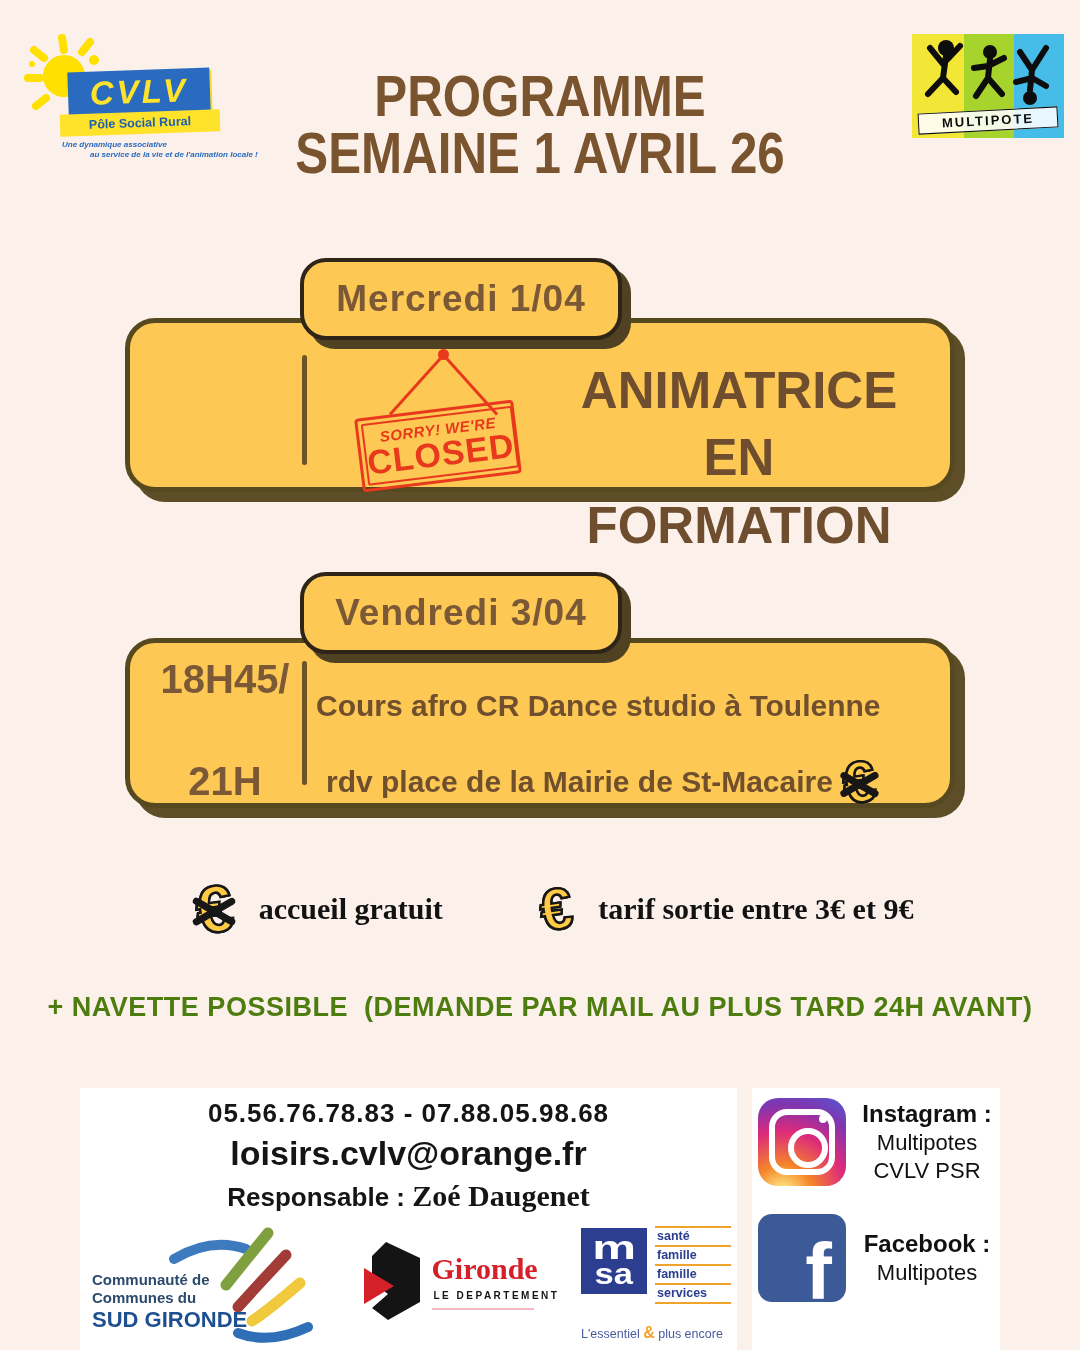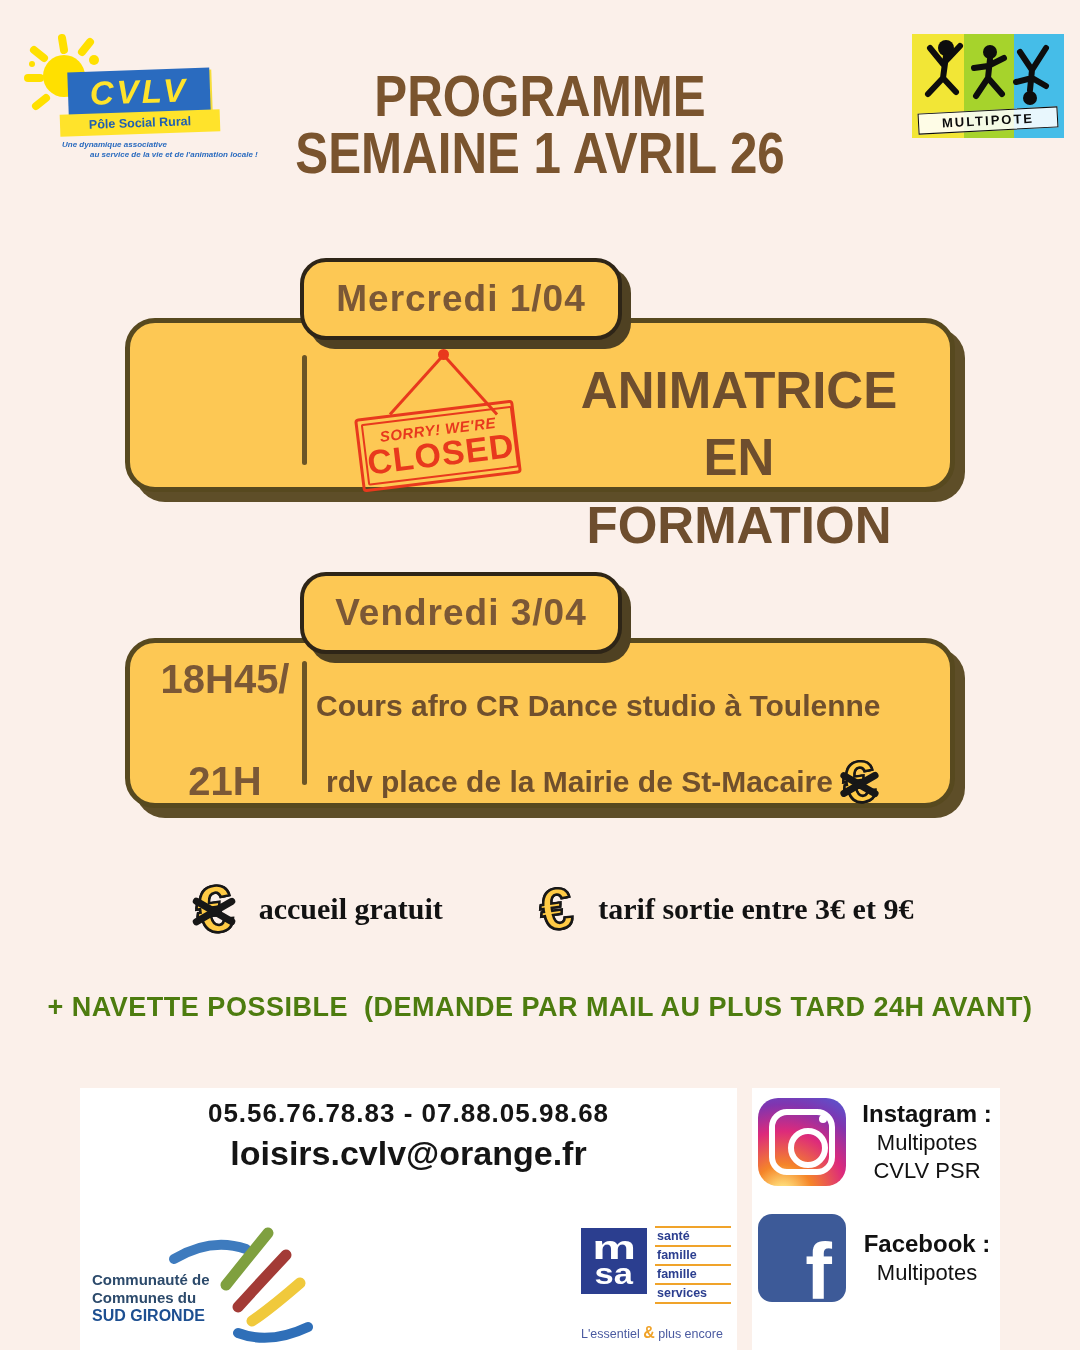--- a/index.html
+++ b/index.html
@@ -104,21 +104,21 @@
   .contact .resp{font-size:26px;font-weight:700;margin-top:6px;}
   .contact .resp .name{font-family:"Liberation Serif",serif;font-size:30px;}
 
   .partners{position:absolute;left:8px;right:4px;top:136px;bottom:6px;display:flex;
             align-items:center;justify-content:space-between;}
 
   .ccsg{position:relative;width:230px;height:118px;}
   .ccsg svg{position:absolute;right:2px;top:0;}
   .ccsg .c1,.ccsg .c2{position:absolute;left:4px;font-size:15px;font-weight:600;color:#2C4A6B;white-space:nowrap;}
   .ccsg .c1{top:46px;} .ccsg .c2{top:64px;}
-  .ccsg .c3{position:absolute;left:4px;top:82px;font-size:16px;font-weight:900;color:#1D4F91;white-space:nowrap;}
+  .ccsg .c3{position:absolute;left:4px;top:82px;font-size:22px;font-weight:900;color:#1D4F91;white-space:nowrap;}
 
   .caf{width:76px;height:118px;display:flex;flex-direction:column;text-align:center;}
   .caf-top{flex:1.7;background:#1B5FAA;color:#fff;display:flex;flex-direction:column;align-items:center;
            justify-content:flex-end;padding-bottom:4px;}
   .caf-top .a{font-size:8.5px;font-style:italic;font-weight:700;font-family:"Liberation Serif",serif;line-height:1.2;}
   .caf-bottom{flex:1;background:#2FA58C;color:#fff;display:flex;flex-direction:column;justify-content:center;}
   .caf-bottom .caf-name{font-family:"Liberation Serif",serif;font-size:17px;font-weight:700;line-height:1;}
   .caf-bottom .caf-sub{font-size:9.5px;font-weight:700;}
 
   .gironde{position:relative;width:172px;height:112px;}
@@ -252,39 +252,52 @@
     </span>
     <span class="legend-label">tarif sortie entre 3€ et 9€</span>
   </div>
 
   <div class="notice">+ NAVETTE POSSIBLE  (DEMANDE PAR MAIL AU PLUS TARD 24H AVANT)</div>
 
   <div class="fbox" id="fbox-main">
     <div class="contact">
       <div class="phones">05.56.76.78.83 - 07.88.05.98.68</div>
       <div class="email">loisirs.cvlv@orange.fr</div>
+      <div class="resp">
+        <span>Responsable :</span>
+        <span class="name">Zoé Daugenet</span>
+      </div>
     </div>
     <div class="partners">
 
       <div class="ccsg">
         <svg width="150" height="118" viewBox="0 0 150 118">
           <g fill="none" stroke-linecap="round">
             <path d="M8 34 Q45 12 80 24" stroke="#3E7BBE" stroke-width="10"></path>
             <path d="M102 8 Q76 40 60 60" stroke="#7FA03F" stroke-width="11"></path>
             <path d="M120 30 Q90 62 72 82" stroke="#A33B36" stroke-width="11"></path>
             <path d="M134 58 Q104 84 86 96" stroke="#F0C93C" stroke-width="11"></path>
             <path d="M72 108 Q104 120 142 102" stroke="#2F6FB8" stroke-width="10"></path>
           </g>
         </svg>
         <div class="c1">Communauté de</div>
         <div class="c2">Communes du</div>
         <div class="c3">SUD GIRONDE</div>
       </div>
 
 
+      <div class="gironde">
+        <svg class="gironde-mark" width="64" height="80" viewBox="0 0 64 80">
+          <polygon points="22,0 56,16 56,60 24,78 8,66 24,52 8,40 8,14" fill="#141414"></polygon>
+          <polygon points="0,26 30,44 0,62" fill="#D5202A"></polygon>
+        </svg>
+        <div class="gironde-name">Gironde</div>
+        <div class="gironde-sub">LE DEPARTEMENT</div>
+        <div class="gironde-line"></div>
+      </div>
 
       <div class="msa">
         <div class="msa-square">
           <span class="m">m</span>
           <span class="sa">sa</span>
         </div>
         <div class="msa-items">
           <div class="msa-item">santé</div>
           <div class="msa-item">famille</div>
           <div class="msa-item">famille</div>

